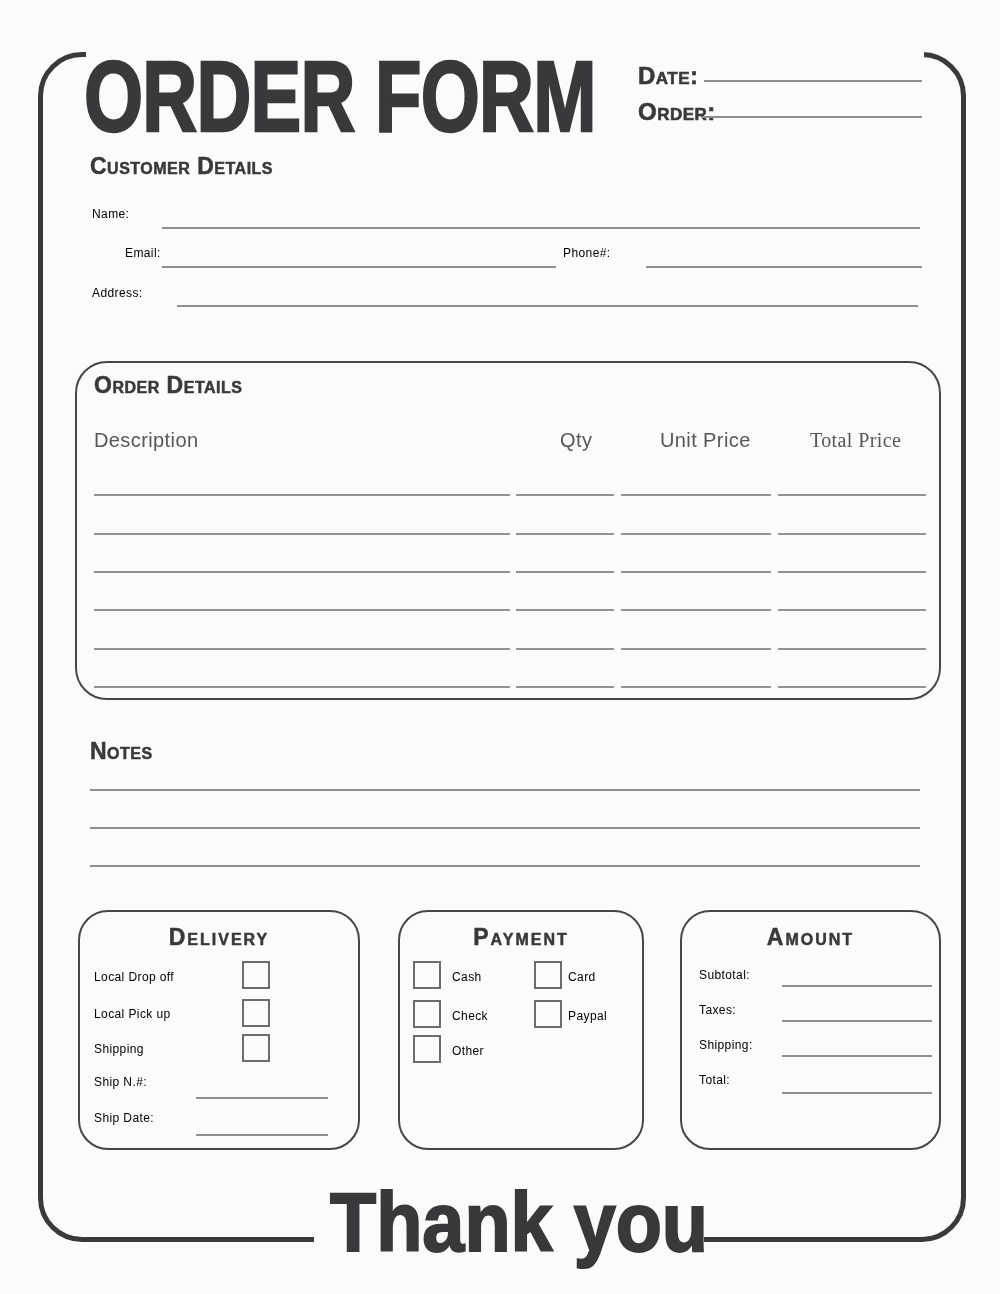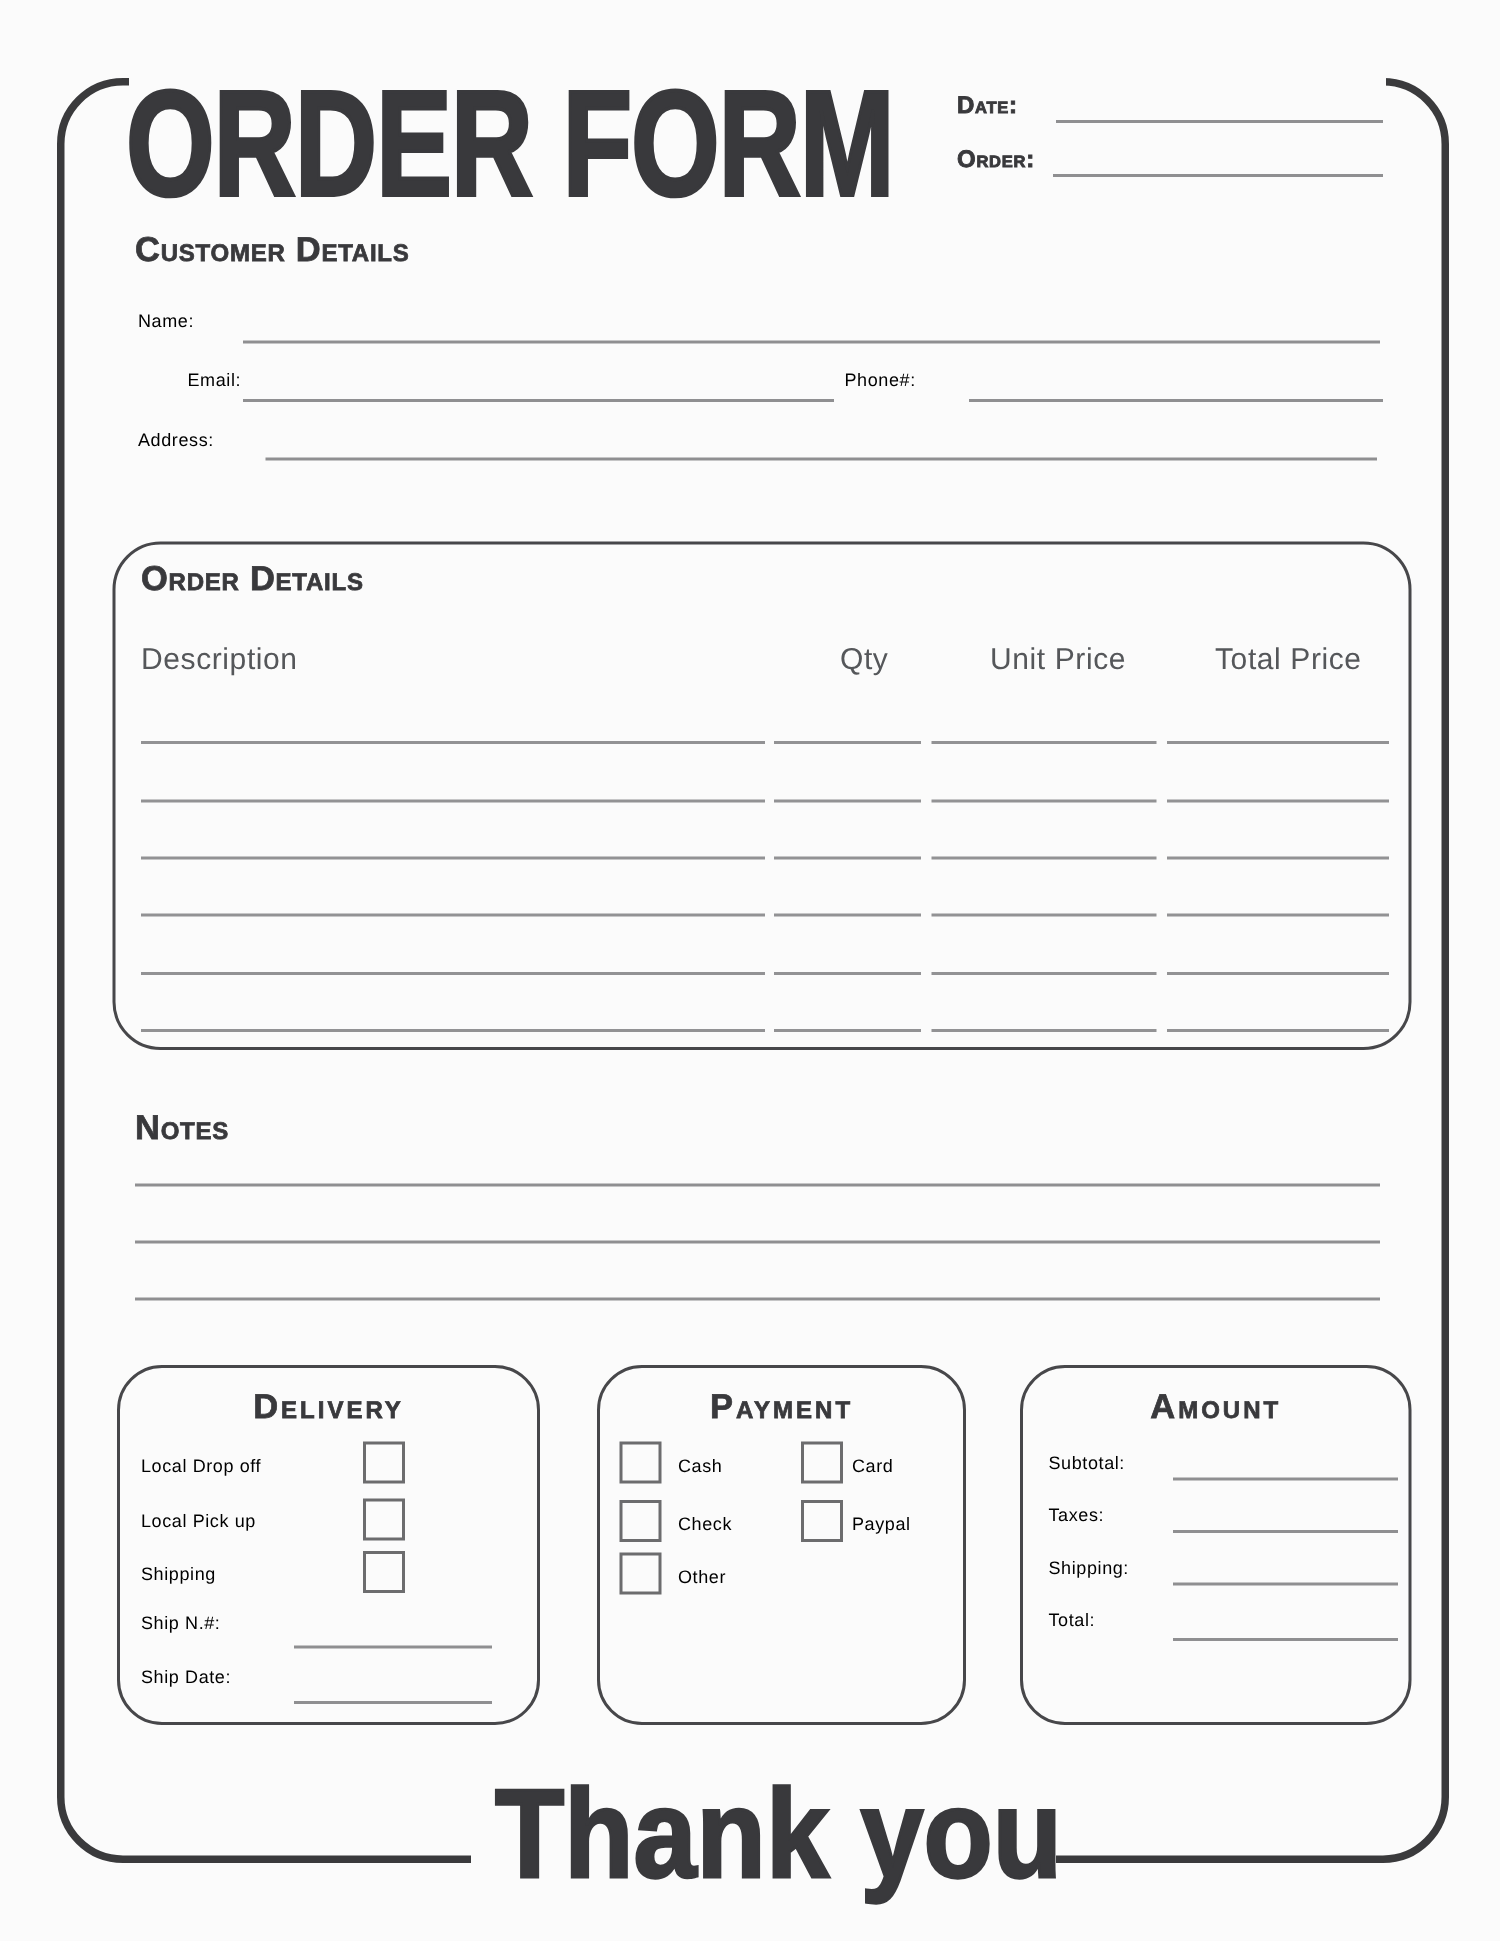--- a/index.html
+++ b/index.html
@@ -36,21 +36,21 @@
     font-size:84px; font-weight:700; line-height:1.05;
     letter-spacing:0px; color:#39393c;
     -webkit-text-stroke:2px #39393c;
     transform:scaleX(0.9); transform-origin:left top;
     white-space:nowrap;
   }
 
   
   .sc { font-variant:small-caps; font-weight:700; color:#39393c; white-space:nowrap; }
   .sc-heading   { position:absolute; font-size:23px; letter-spacing:0.5px;text-align:right; -webkit-text-stroke:0.5px #39393c; }
-  .sc-label     { position:absolute; font-size:16px; letter-spacing:0.5px; -webkit-text-stroke:0.6px #39393c; }
+  .sc-label     { position:absolute; font-size:24px; letter-spacing:0.5px; -webkit-text-stroke:0.6px #39393c; }
   .box-heading  { position:absolute; left:0; right:0; text-align:center; font-size:23px; letter-spacing:2px; -webkit-text-stroke:0.5px #39393c; }
 
   
   .label { position:absolute; font-size:12px; color:#000000; letter-spacing:0.4px; white-space:nowrap; }
   .col-header { position:absolute; font-size:20px; color:#55575a; letter-spacing:0.4px; white-space:nowrap; }
 
   
   .fill-line { position:absolute; height:2px; border-bottom:2px solid #8f8f91; }
 
   
@@ -101,21 +101,21 @@
 
   <div class="label" style="left:92px; top:286px;">Address:</div>
   <div class="fill-line" style="left:177px; top:305px; width:741px;"></div>
 
   <div class="box order-box">
     <div class="sc sc-heading" style="left:17px; top:9px;">Order Details</div>
 
     <div class="col-header" style="left:17px;  top:66px;">Description</div>
     <div class="col-header" style="left:483px; top:66px;">Qty</div>
     <div class="col-header" style="left:583px; top:66px;">Unit Price</div>
-    <div class="col-header" style="left:733px; top:66px;">Total Price</div>
+    <div class="col-header" style="left:733px; top:66px;font-family:Liberation Serif, serif;">Total Price</div>
 
     <div>
       <div class="seg seg-desc" style="top:131px;"></div>
       <div class="seg seg-qty" style="top:131px;"></div>
       <div class="seg seg-unit" style="top:131px;"></div>
       <div class="seg seg-total" style="top:131px;"></div>
     </div>
     <div>
       <div class="seg seg-desc" style="top:170px;"></div>
       <div class="seg seg-qty" style="top:170px;"></div>

